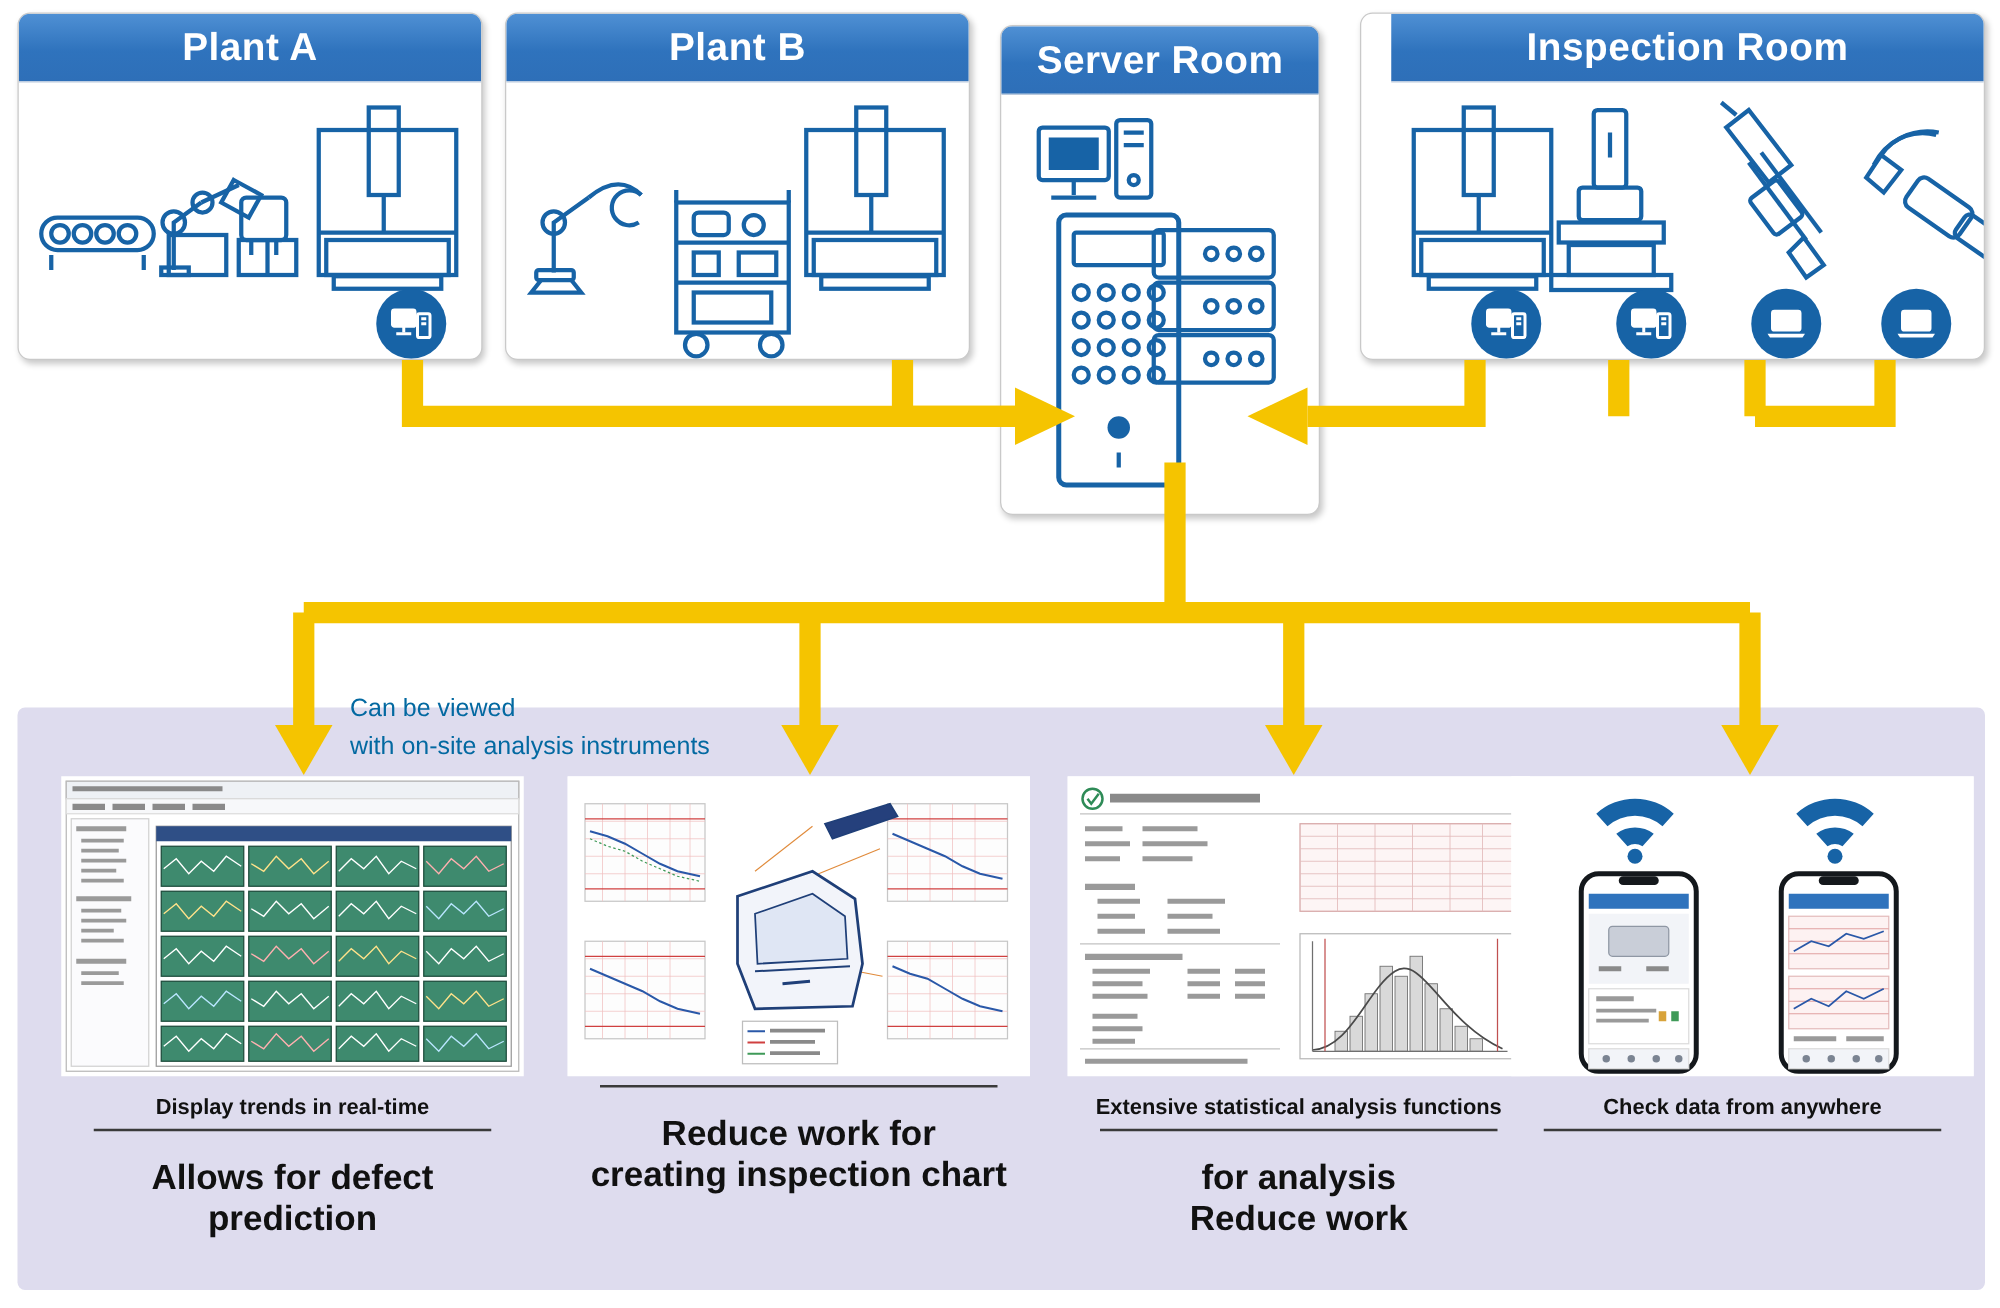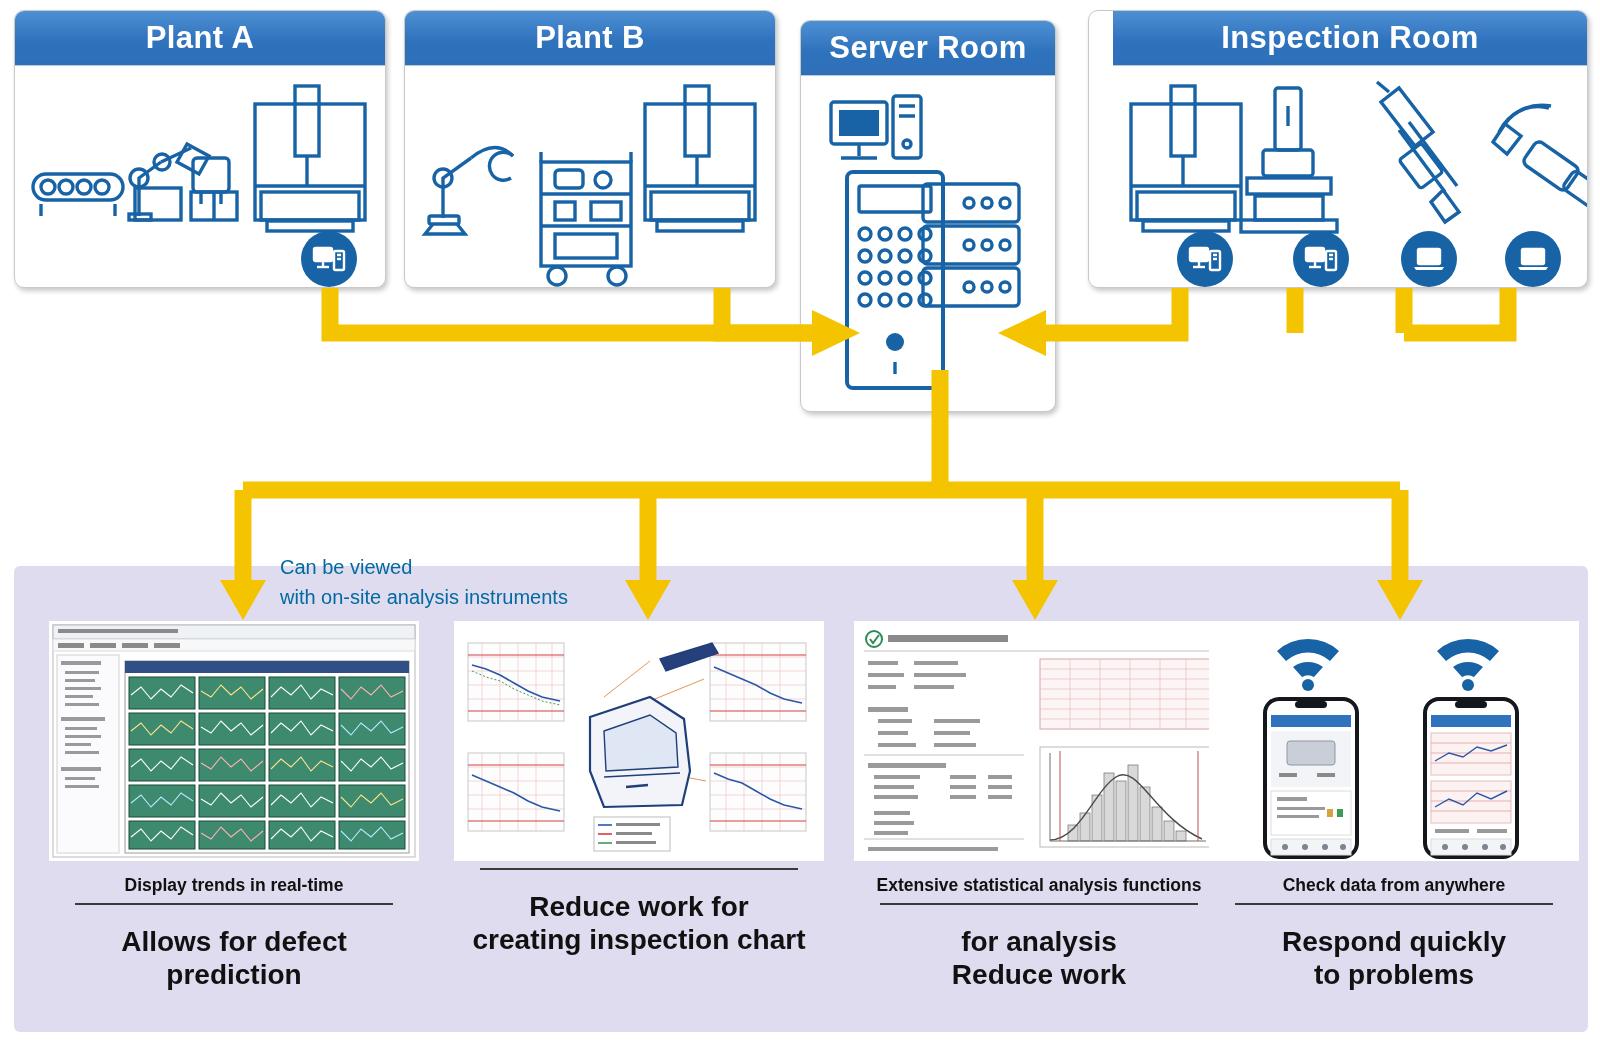--- a/index.html
+++ b/index.html
@@ -806,20 +806,16 @@
               <circle cx="236" cy="226" r="3"></circle>
                 <circle cx="256" cy="226" r="3"></circle>
               <circle cx="276" cy="226" r="3"></circle>
                 <circle cx="294" cy="226" r="3"></circle>
             </g>
           </g>
         </svg>
       </div>
       <div class="caption-small">Check data from anywhere</div>
       <div class="rule"></div>
-      <div class="caption-big">
-        <div>Respond quickly</div>
-        <div>to problems</div>
-      </div>
     </div>
 
   </div>
 </div>
 
 </body></html>

